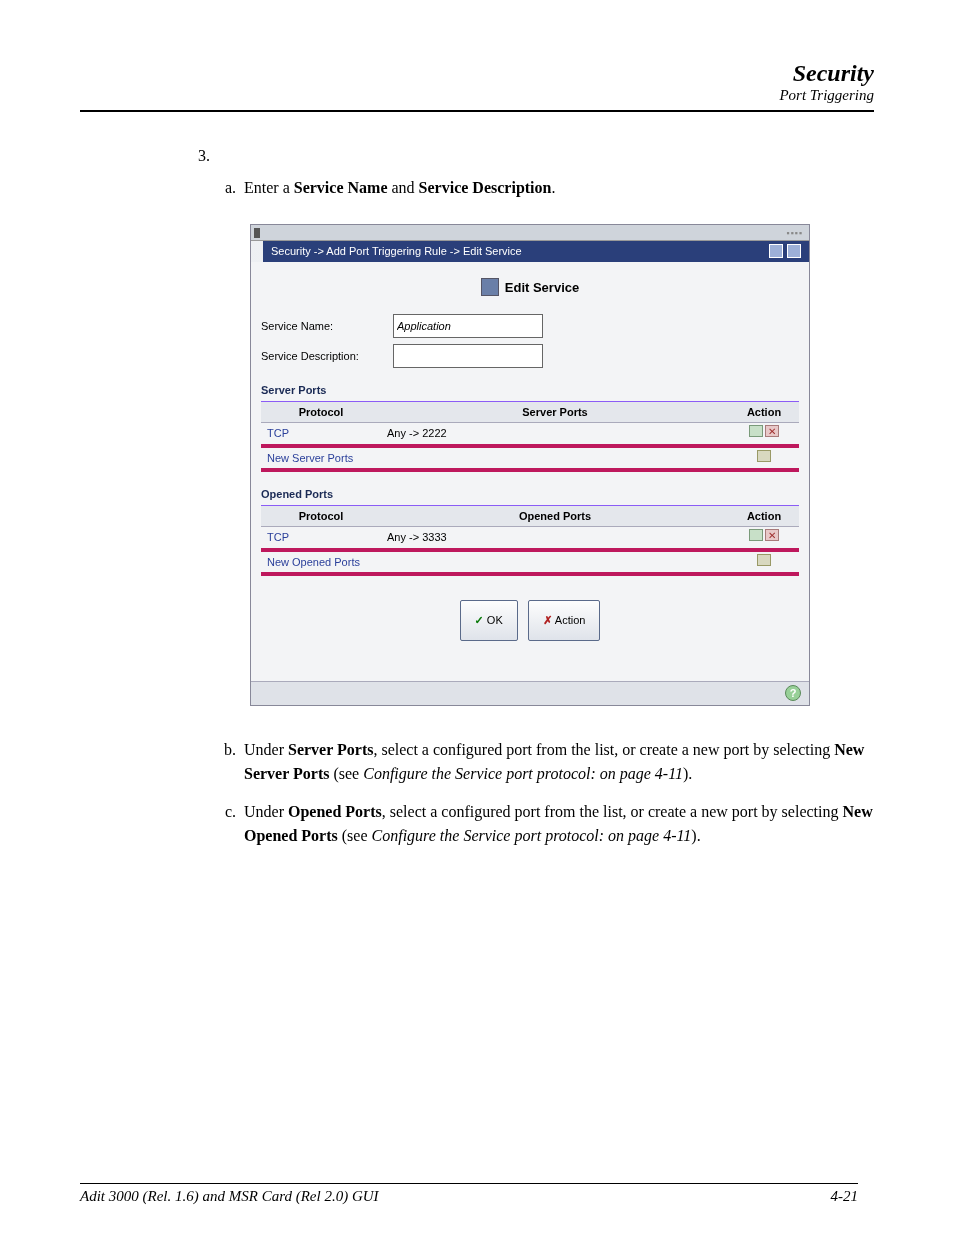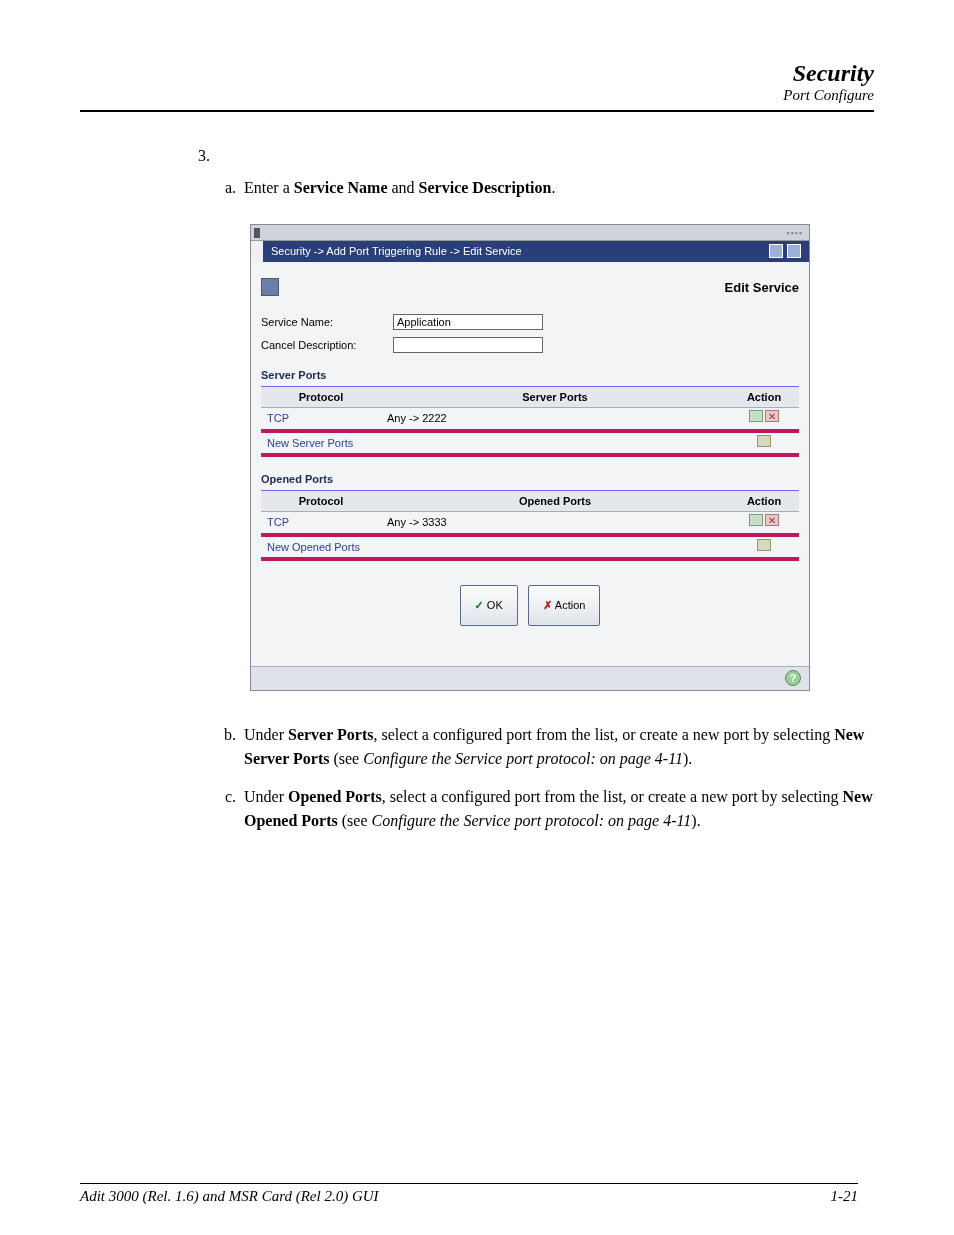--- a/index.html
+++ b/index.html
@@ -83,35 +83,35 @@
     background: #f3f4f6;
     padding: 8px 10px 40px 10px;
   }
   .panel-title {
     text-align: center;
     font-weight: bold;
     font-size: 13px;
     padding: 8px 0 14px 0;
     display: flex;
     align-items: center;
-    justify-content: space-between;
+    justify-content: center;
     gap: 6px;
   }
   .panel-title .ticon {
     width: 18px; height: 18px;
     background: #6a7fa8;
     border: 1px solid #556;
     display: inline-block;
   }
   .form-row { display: flex; align-items: center; font-size: 11px; margin: 3px 0 6px 0;}
   .form-row label { width: 132px; }
   .form-row input {
     font-size: 11px; padding: 1px 3px;
     border: 1px solid #666; background: #fff;
-    width: 150px; height: 16px;
+    width: 150px; height: 24px; font-style: italic;
   }
   .section-head {
     font-weight: bold; font-size: 11px;
     margin-top: 14px; margin-bottom: 2px;
     color: #1a2a55;
   }
   table.ports {
     width: 100%;
     border-collapse: collapse;
     font-size: 11px;
@@ -190,21 +190,21 @@
     font-style: italic;
     font-size: 15px;
   }
 </style>
 </head>
 <body>
 
 <div class="page">
   <div class="header">
     <div class="header-title">Security</div>
-    <div class="header-sub">Port Configure</div>
+    <div class="header-sub">Port Triggering</div>
   </div>
 
   <div class="body-text">
 
     <div class="num-item">
       <div class="num">3.</div>
     </div>
 
     <div class="let-item">
       <div class="let">a.</div>
@@ -228,21 +228,21 @@
         <div class="panel-title">
           <span class="ticon"></span>
           <span>Edit Service</span>
         </div>
 
         <div class="form-row">
           <label>Service Name:</label>
           <input type="text" value="Application" style="">
         </div>
         <div class="form-row">
-          <label>Cancel Description:</label>
+          <label>Service Description:</label>
           <input type="text" value="" style="">
         </div>
 
         <div class="section-head">Server Ports</div>
         <table class="ports">
           <tbody>
               <tr>
             <th>Protocol</th>
             <th>Server Ports</th>
             <th>Action</th>
@@ -303,14 +303,14 @@
       <div class="txt">
         <span>Under </span><span class="bold">Opened Ports</span><span>, select a configured port from the list, or create a new port by selecting </span><span class="bold">New Opened Ports</span><span> (see </span><span class="ital">Configure the Service port protocol: on page  4-11</span><span>).</span>
       </div>
     </div>
 
   </div>
 </div>
 
 <div class="footer">
   <span>Adit 3000 (Rel. 1.6) and MSR Card (Rel 2.0) GUI</span>
-  <span>1-21</span>
+  <span>4-21</span>
 </div>
 
 </body></html>

